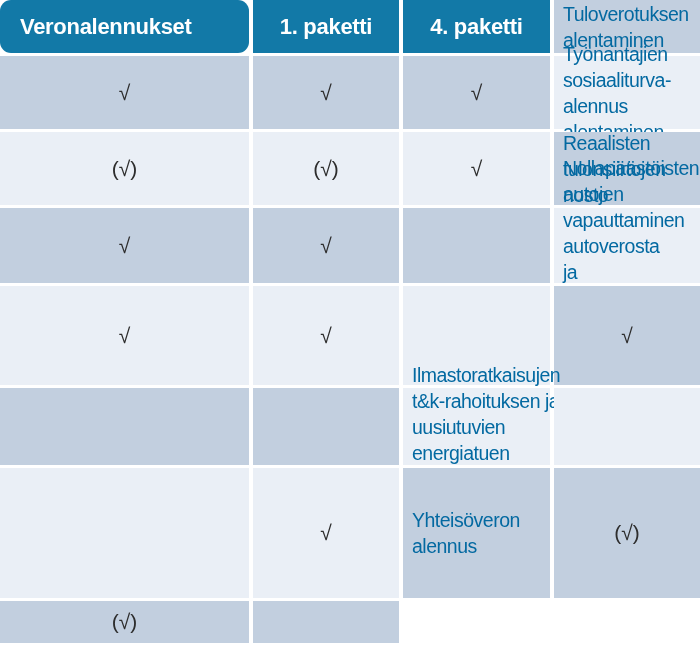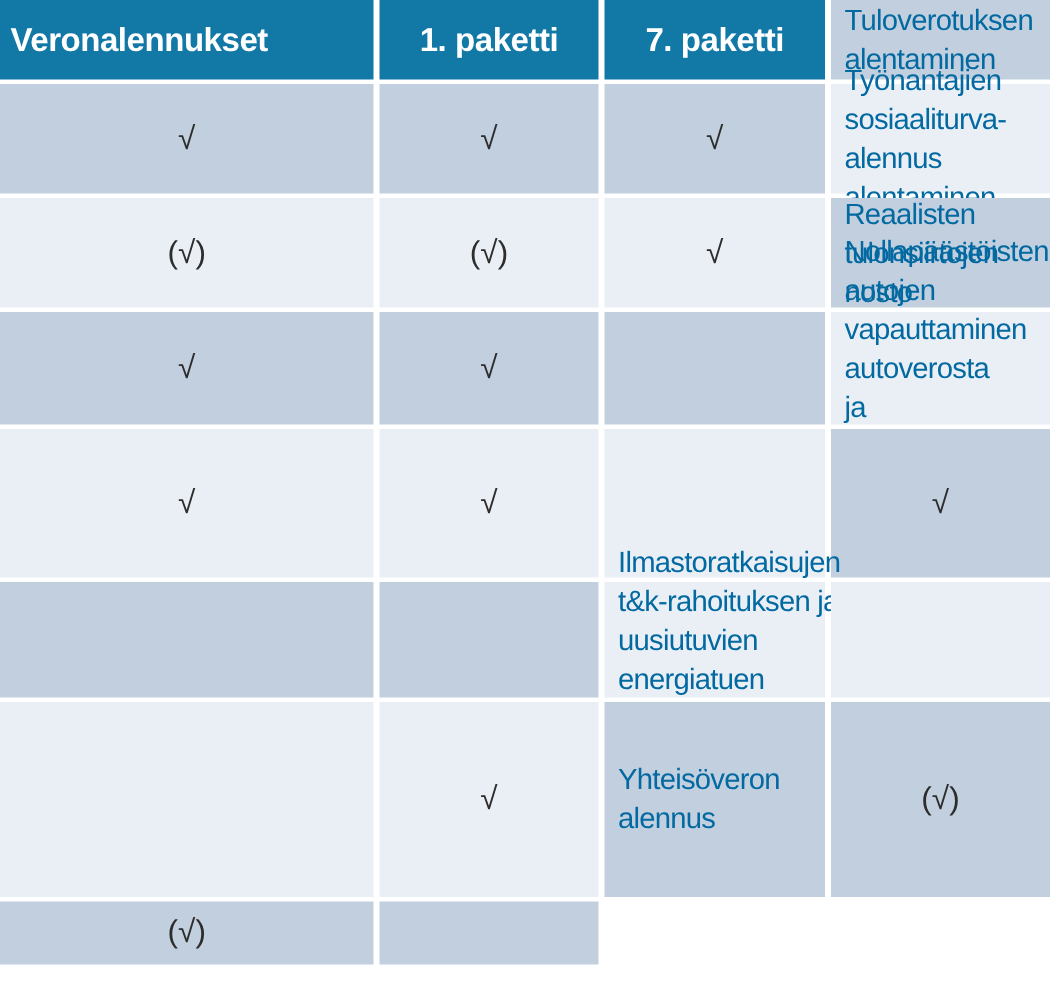--- a/index.html
+++ b/index.html
@@ -31,21 +31,22 @@
   
   .hcell {
     background: #1279A7;
     color: #ffffff;
     font-weight: bold;
     font-size: 22px;
     letter-spacing: -0.3px;
   }
   .hcell.first {
     justify-content: flex-start;
-    padding-left: 7px;
+    padding-left: 20px;
+    border-radius: 11px;
   }
   .hcell.center {
     justify-content: center;
   }
   
   .dark  { background: #C2CFDF; }
   .light { background: #EAEFF6; }
   .label-cell {
     color: #0369a1;
     font-size: 19.5px;
@@ -63,21 +64,21 @@
   }
 </style>
 </head>
 <body>
 
 <div id="stage">
   <div class="table-grid">
 
     <div class="cell hcell first">Veronalennukset</div>
     <div class="cell hcell center">1. paketti</div>
-    <div class="cell hcell center">7. paketti</div>
+    <div class="cell hcell center">4. paketti</div>
 
     <div class="cell dark label-cell">Tuloverotuksen
 alentaminen</div>
     <div class="cell dark check-cell">√</div>
     <div class="cell dark check-cell">√</div>
     <div class="cell dark check-cell">√</div>
 
     <div class="cell light label-cell">Työnantajien sosiaaliturva-
 alennus alentaminen</div>
     <div class="cell light check-cell">(√)</div>

